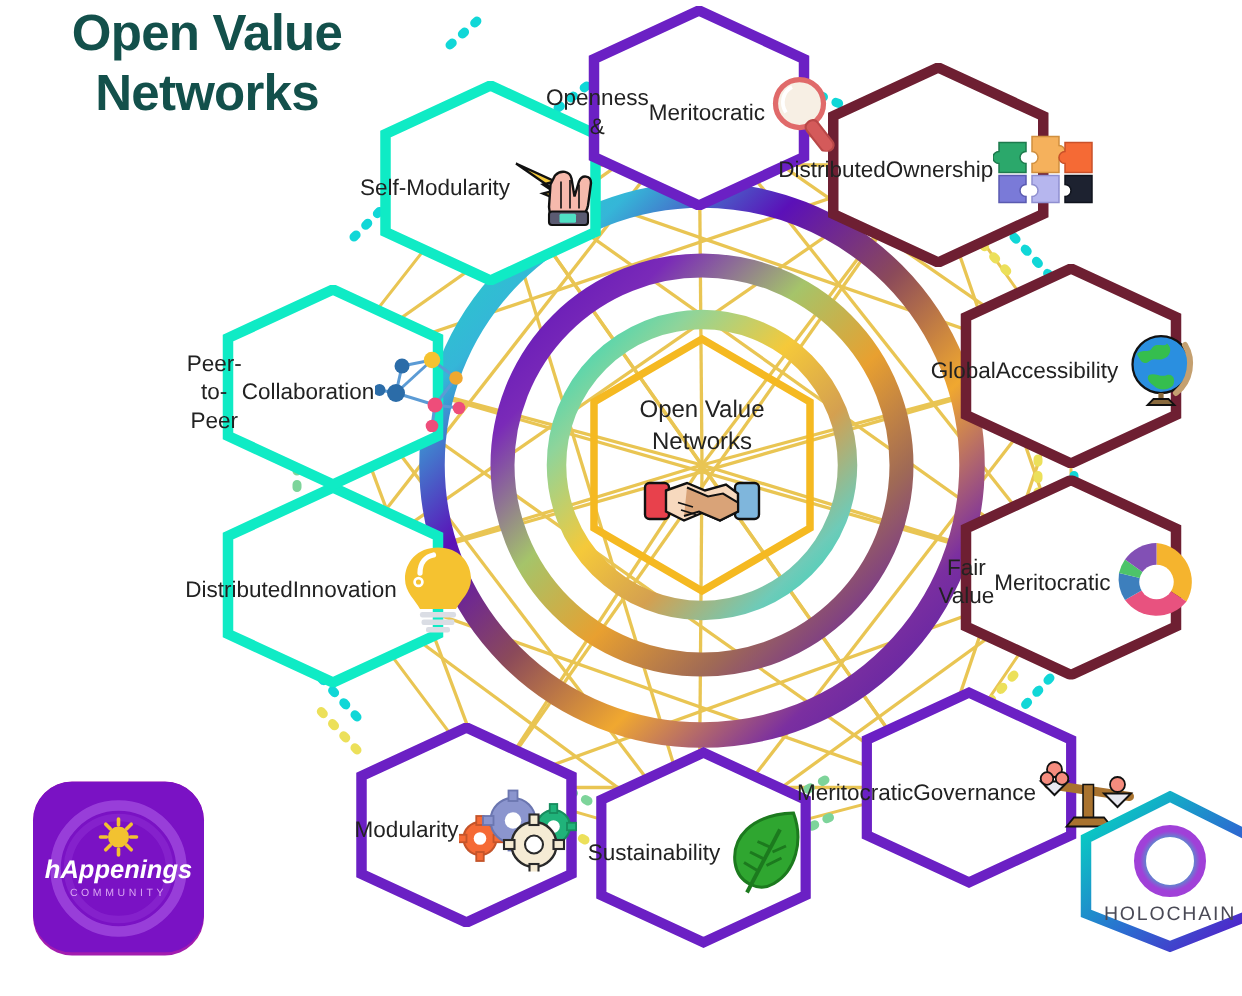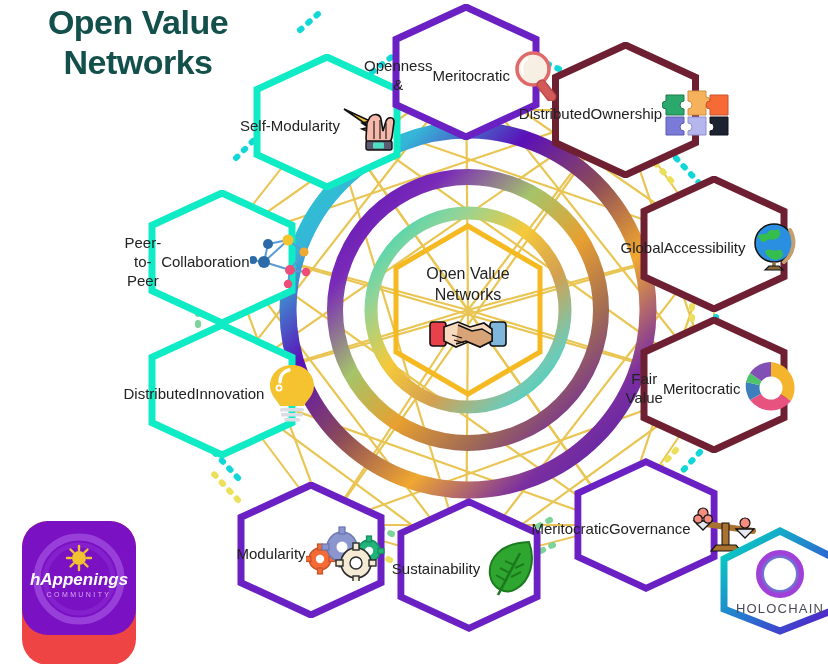--- a/index.html
+++ b/index.html
@@ -34,23 +34,23 @@
   .node .label{
     font-size:15px;line-height:19px;color:#222222;text-align:center;
     max-width:118px;
   }
   .node .icon{margin-top:4px;}
 
   .center-node{position:absolute;z-index:6;}
   .center-node .label{font-size:16px;line-height:21px;color:#222;text-align:center;}
 
   .logo{
-    position:absolute;left:22px;top:521px;width:114px;height:144px;
+    position:absolute;left:22px;top:521px;width:114px;height:116px;
     border-radius:26px;
-    background:#ef4444;
+    background:#a21caf;
     overflow:hidden;
     z-index:8;
   }
   .holo{
     position:absolute;left:714px;top:527px;width:132px;height:108px;z-index:8;
   }
 </style>
 </head>
 <body>
 

